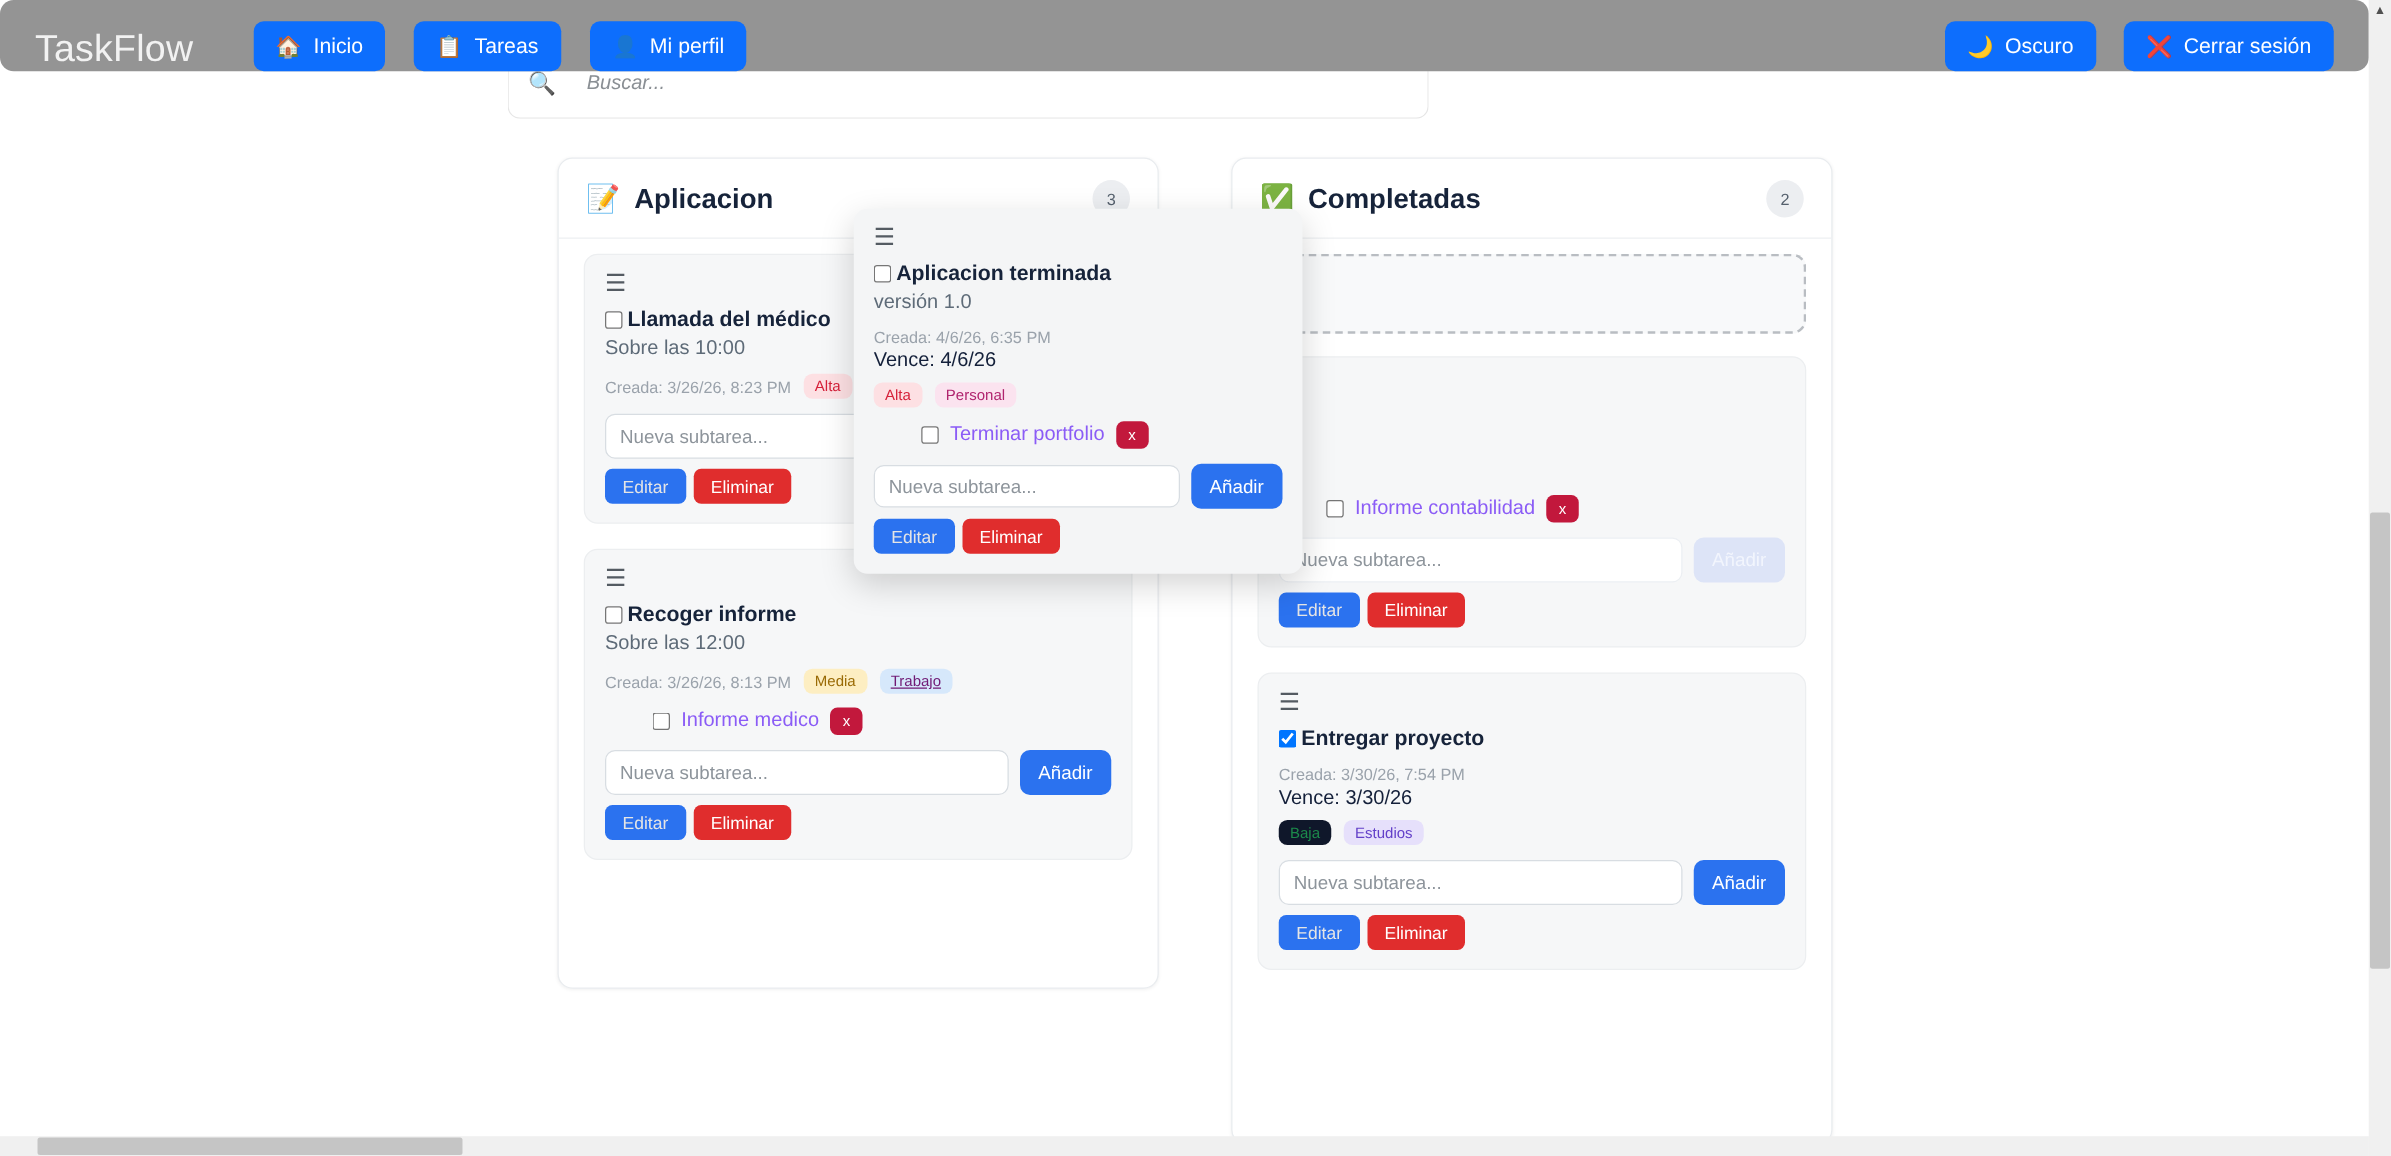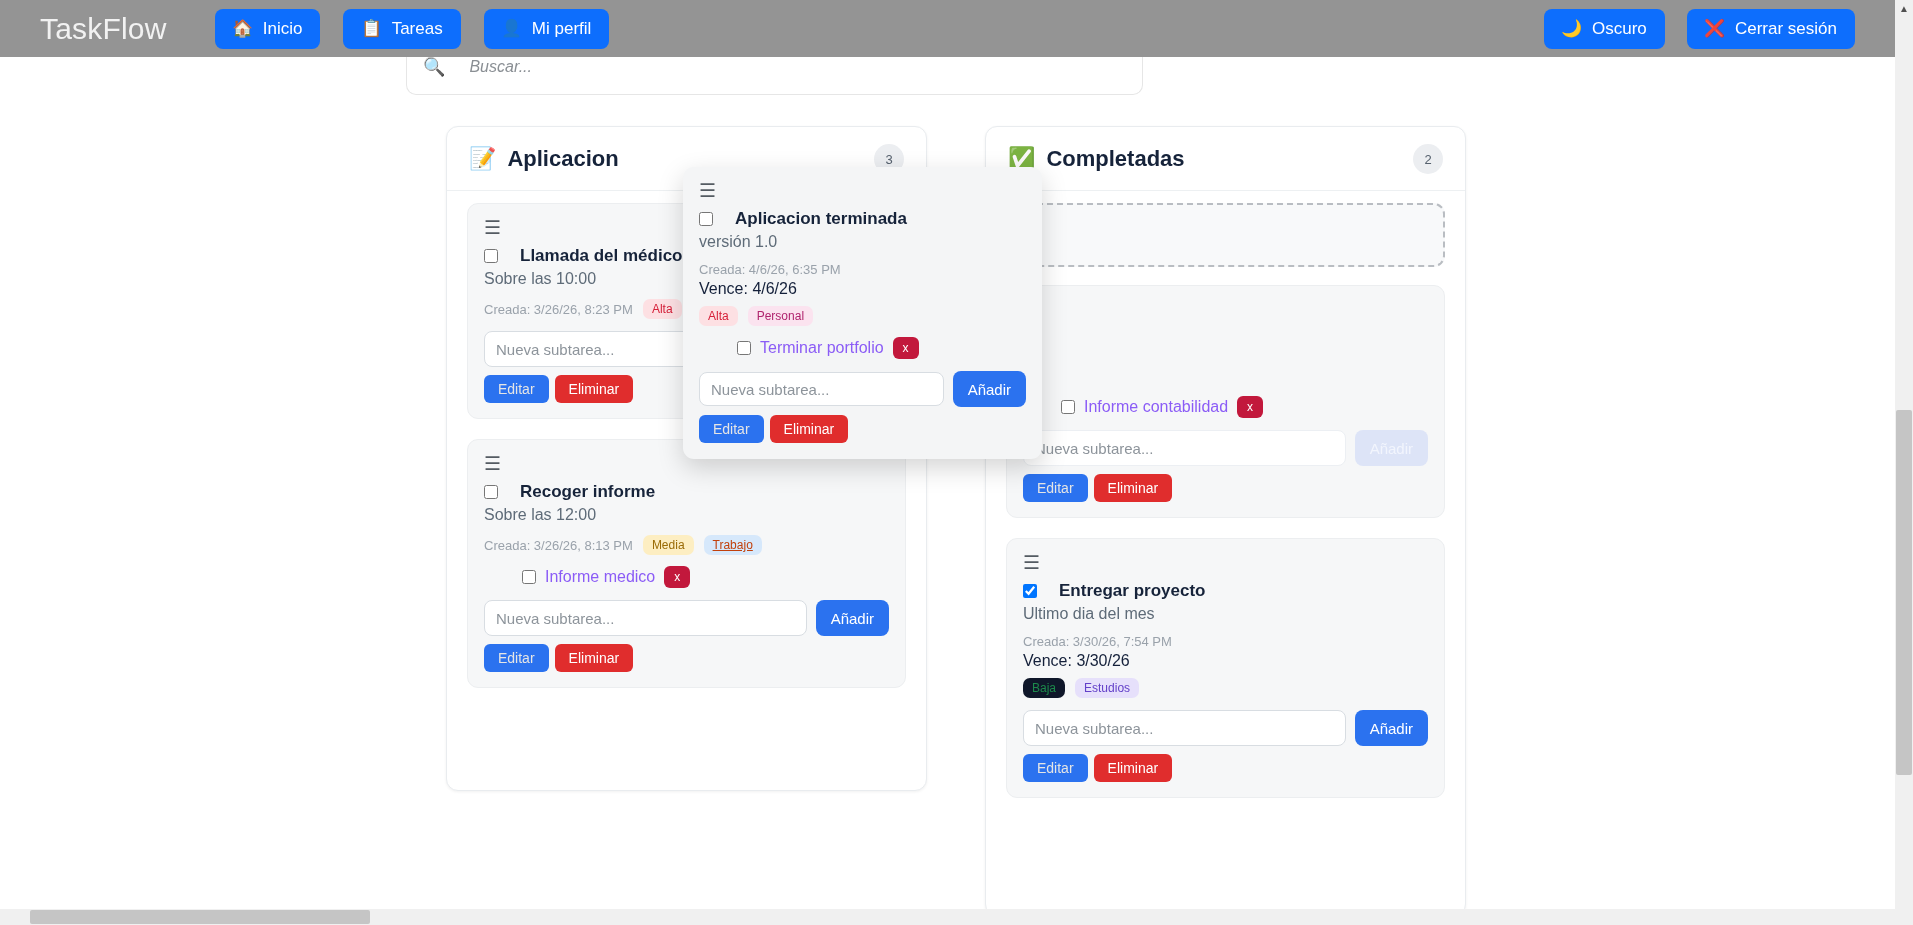--- a/index.html
+++ b/index.html
@@ -15,23 +15,24 @@
     width: 1913px; height: 925px;
     background: #ffffff;
     overflow: hidden;
   }
 
   
   .navbar {
     position: absolute; top: 0; left: 0;
     width: 1895px; height: 57px;
     background: #949494;
-    display: flex; align-items: center;
-    padding: 0 40px;
+    display: flex; align-items: flex-end;
+    padding: 0 28px;
     z-index: 40;
+    border-radius: 11px;
   }
   .brand {
     color: #f2f2f2;
     font-size: 30px;
     font-weight: 400;
     letter-spacing: .2px;
     margin-right: 48px;
     white-space: nowrap;
   }
   .nav-btn {
@@ -127,38 +128,38 @@
     border-radius: 11px;
     padding: 14px 16px 15px 16px;
     margin-bottom: 20px;
     position: relative;
   }
   .drag-handle {
     font-size: 19px; color: #545b62;
     line-height: 1; margin-bottom: 9px;
     cursor: grab; width: 22px;
   }
-  .task-title-row { display: flex; align-items: center; gap: 18px; }
+  .task-title-row { display: flex; align-items: center; gap: 0; }
   .task-check { width: 14px; height: 14px; margin: 0 4px 0 0; cursor: pointer; }
   .task-title {
     font-size: 17px; font-weight: bold; color: #16233a;
   }
   .task-desc { font-size: 16px; color: #5e6b78; margin-top: 4px; }
   .meta-row { display: flex; align-items: center; gap: 10px; margin-top: 11px; flex-wrap: wrap; }
   .meta-created { font-size: 13px; color: #9aa2ab; white-space: nowrap; }
   .meta-due { font-size: 16px; color: #14203a; margin-top: 3px; }
   .pill {
     font-size: 12px; border-radius: 7px;
     padding: 3px 9px; white-space: nowrap;
   }
   .pill-alta { background: #fde0e3; color: #d6213a; }
   .pill-media { background: #fdeec2; color: #9a6b06; }
   .pill-baja { background: #0f172a; color: #1c8a4b; }
   .pill-personal { background: #fbe3ef; color: #b0246e; }
-  .pill-trabajo { background: #d6e8fb; color: #c2410c; text-decoration: underline; }
+  .pill-trabajo { background: #d6e8fb; color: #701a75; text-decoration: underline; }
   .pill-estudios { background: #e6e0fb; color: #6340c9; }
 
   .subtask-list { margin: 11px 0 0 0; padding-left: 38px; }
   .subtask { display: flex; align-items: center; gap: 9px; margin-bottom: 5px; list-style: disc; }
   .subtask-check { width: 14px; height: 14px; margin: 0; cursor: pointer; }
   .subtask-label { font-size: 16px; color: #8b5cf6; }
   .btn-x {
     background: #c2183c; color: #ffffff; border: none;
     border-radius: 6px; font-size: 12px;
     padding: 4px 10px; cursor: pointer;
@@ -386,21 +387,20 @@
             <button class="btn-del">Eliminar</button>
           </div>
         </div>
 
         <div class="task">
           <div class="drag-handle">☰</div>
           <div class="task-title-row">
             <input class="task-check" type="checkbox" checked="" style="">
             <span class="task-title">Entregar proyecto</span>
           </div>
-          <div class="task-desc">Ultimo dia del mes</div>
           <div class="meta-created" style="margin-top:11px;">Creada: 3/30/26, 7:54 PM</div>
           <div class="meta-due">Vence: 3/30/26</div>
           <div class="meta-row" style="margin-top:8px;">
             <span class="pill pill-baja">Baja</span>
             <span class="pill pill-estudios">Estudios</span>
           </div>
           <div class="sub-add-row">
             <input class="sub-input" type="text" placeholder="Nueva subtarea..." style="">
             <button class="btn-add">Añadir</button>
           </div>

